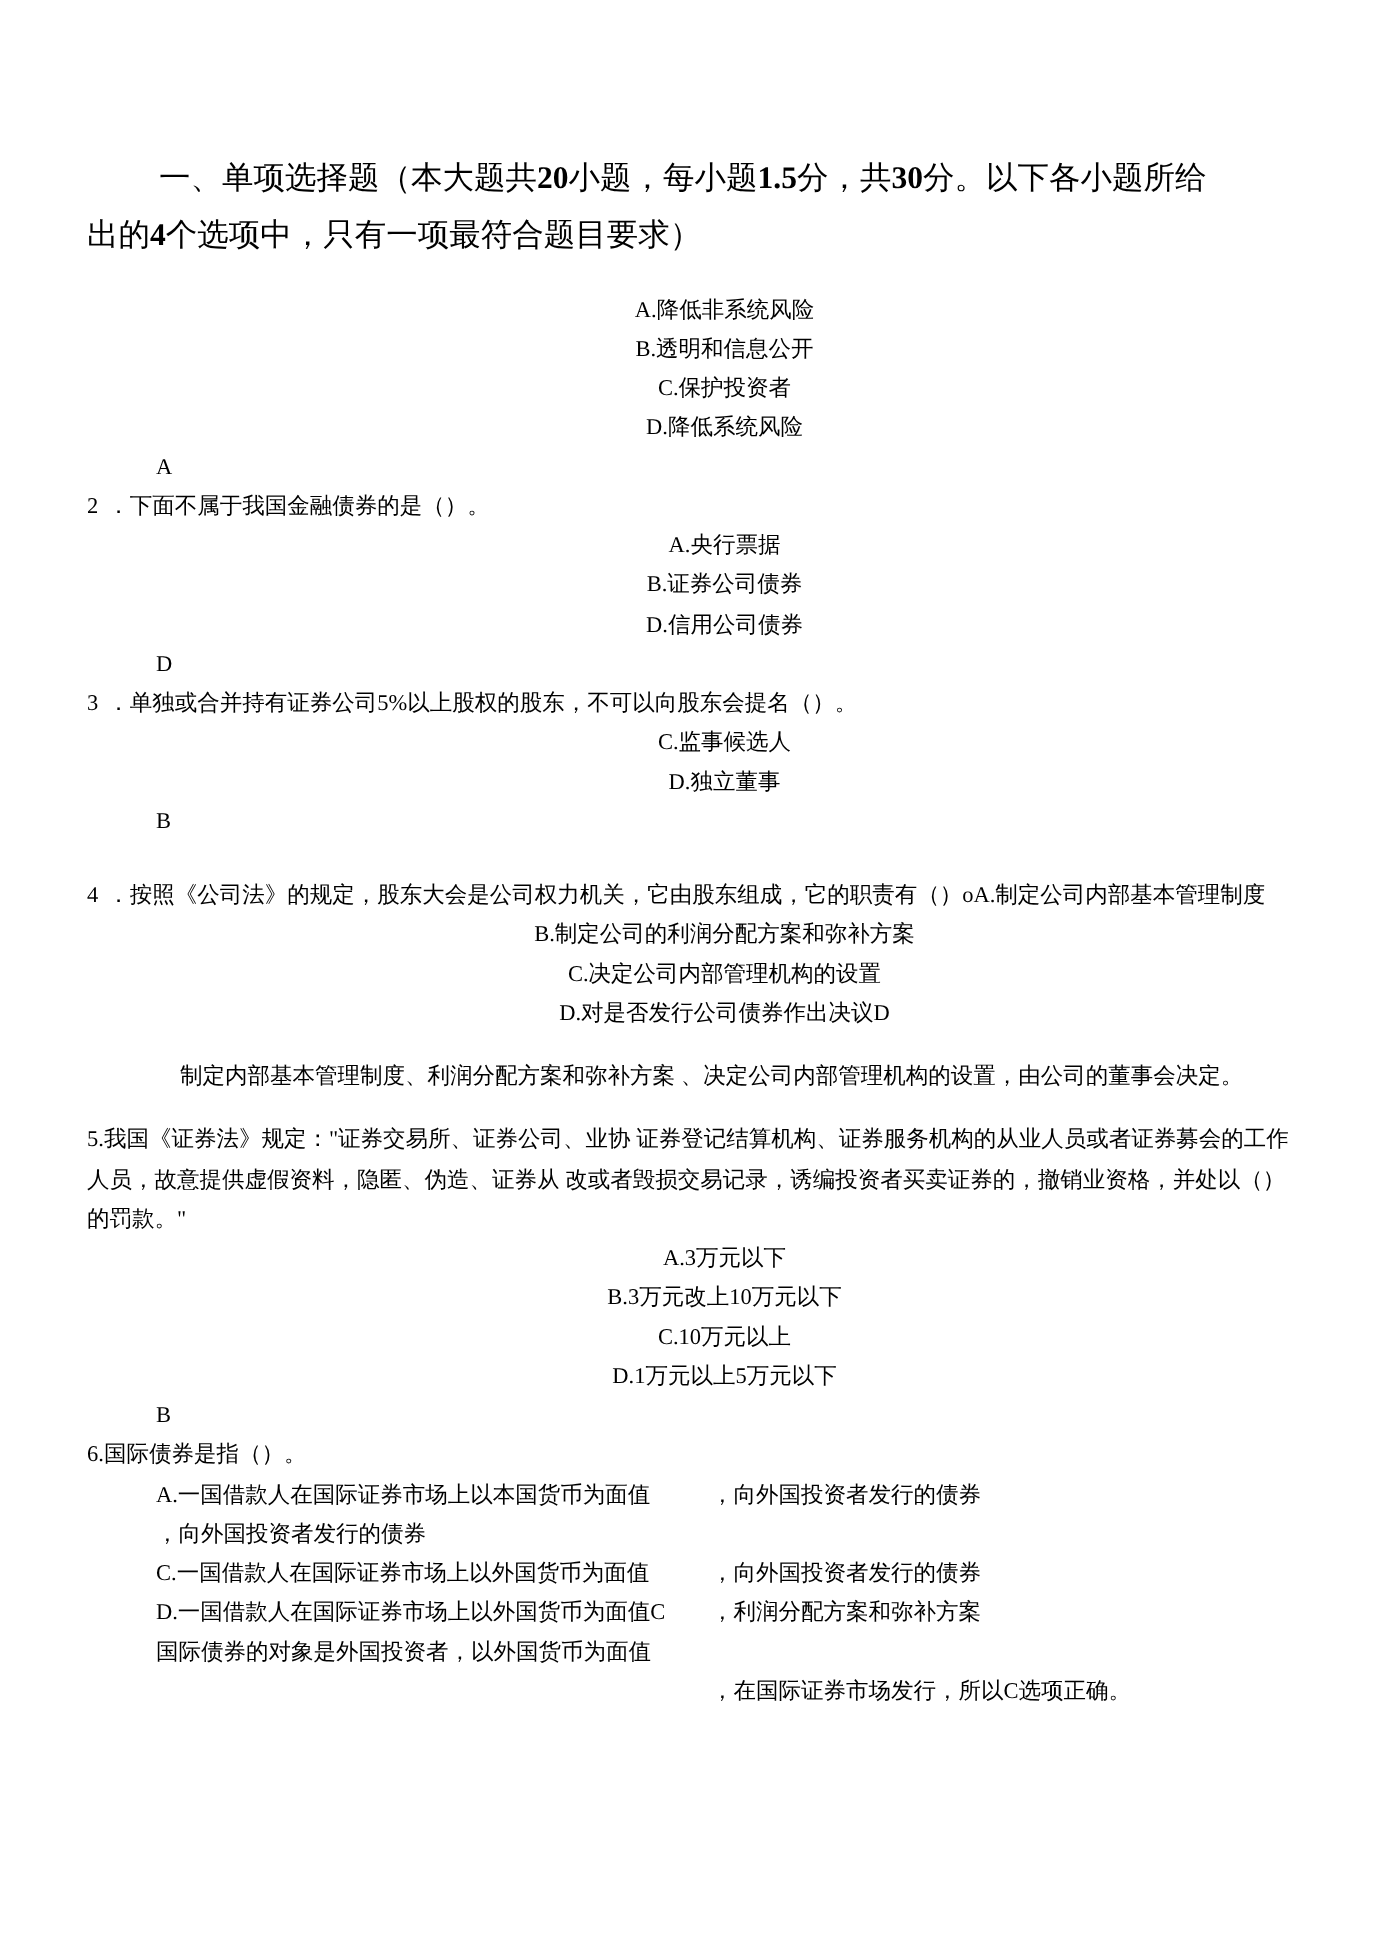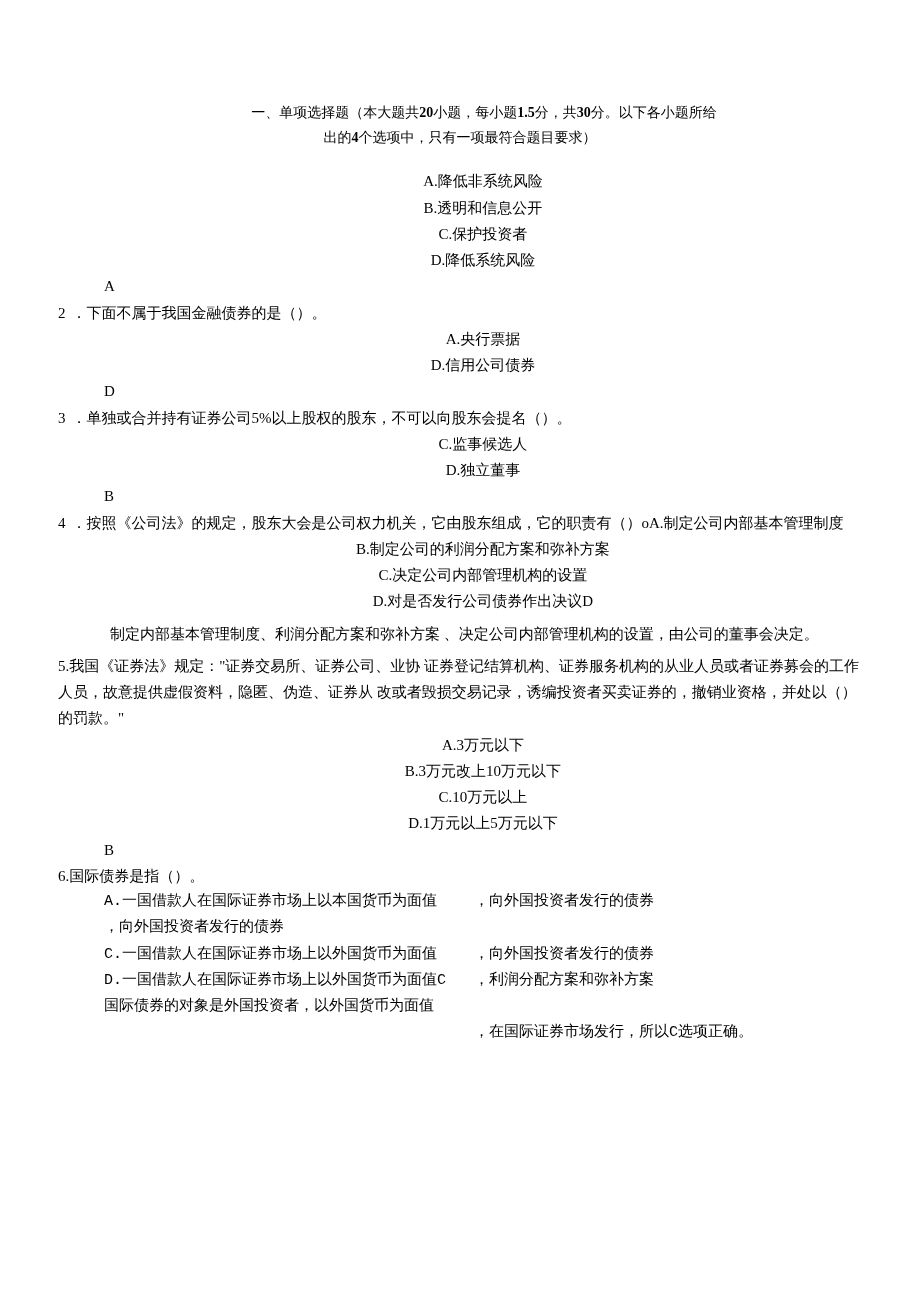--- a/index.html
+++ b/index.html
@@ -7,24 +7,23 @@
       font-size: 15px;
       line-height: 1.75;
       color: #000;
       margin: 0;
       padding: 100px 58px 60px 58px;
       width: 920px;
       box-sizing: border-box;
       background: #fff;
     }
     .section-title {
-      font-size: 14px;
+      font-size: 21px;
       line-height: 1.8;
       margin-bottom: 18px;
-      text-align: center;
     }
     .section-title .indent {
       display: inline-block;
       width: 48px;
     }
     .section-title .bold {
       font-weight: bold;
     }
     .question {
       margin-bottom: 0;
@@ -38,31 +37,31 @@
     .option {
       margin: 0;
       text-align: center;
     }
     .answer {
       padding-left: 46px;
       margin: 0;
     }
     .explain {
       padding-left: 46px;
-      margin: 6px;
+      margin: 16px;
     }
     .q4-stem-wrap {
       display: block;
+      margin-top: 23px;
     }
     .q6-options {
       padding-left: 46px;
     }
     .q6-row {
       display: flex;
-      font-family: Liberation Mono, monospace;
     }
     .q6-left {
       width: 370px;
     }
     .q6-right {
       flex: 1;
     }
     .spaced-num {
       letter-spacing: 6px;
     }
@@ -82,20 +81,21 @@
     <p class="option">C.保护投资者</p>
     <p class="option">D.降低系统风险</p>
   </div>
   <p class="answer">A</p>
 </div>
 
 <div class="question">
   <p class="q-stem"><span class="spaced-num">2</span><span>．下面不属于我国金融债券的是（）。</span></p>
   <div class="options">
     <p class="option">A.央行票据</p>
+    <p class="option">B.证券公司债券</p>
     <p class="option">D.信用公司债券</p>
   </div>
   <p class="answer">D</p>
 </div>
 
 <div class="question">
   <p class="q-stem"><span class="spaced-num">3</span><span>．单独或合并持有证券公司5%以上股权的股东，不可以向股东会提名（）。</span></p>
   <div class="options">
     <p class="option">C.监事候选人</p>
     <p class="option">D.独立董事</p>

